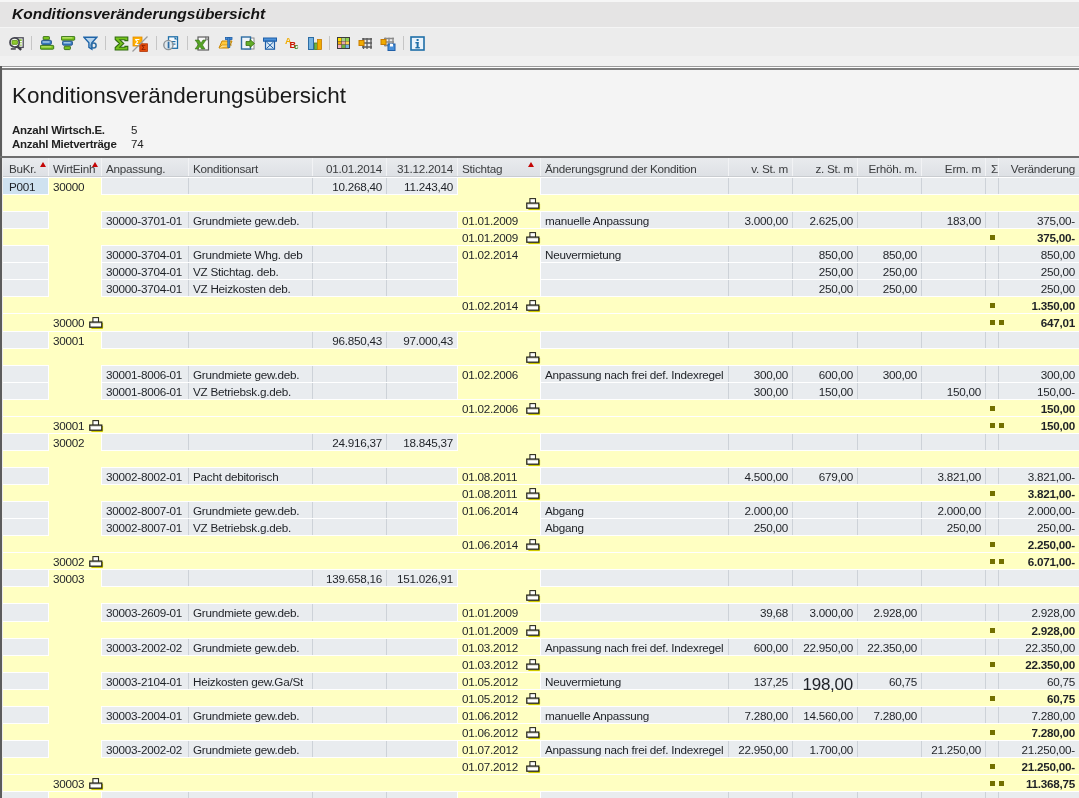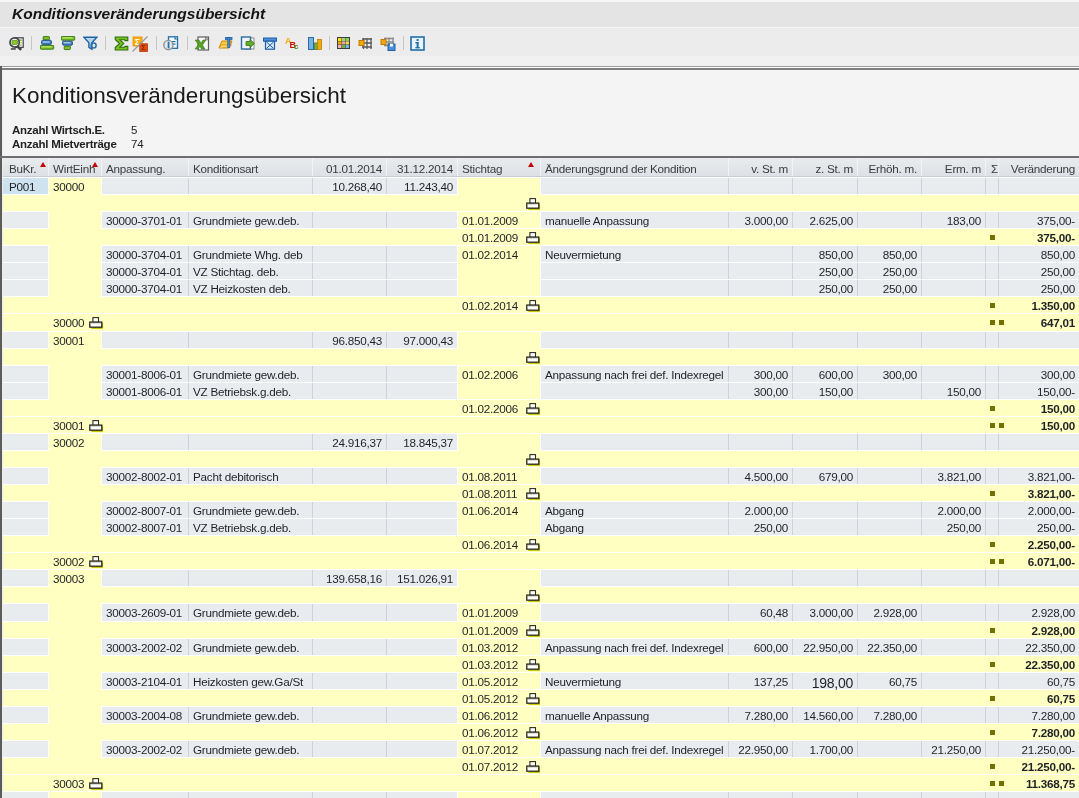--- a/index.html
+++ b/index.html
@@ -885,21 +885,21 @@
 <svg width="15" height="13" viewBox="0 0 15 13" style="position:absolute;left:526px;top:590px">
     <rect x="12.9" y="6" width="1.2" height="5" fill="#cdc800"></rect>
     <rect x="2.4" y="10.5" width="11.4" height="1.5" fill="#cdc800"></rect>
     <rect x="3.9" y="0.6" width="5.6" height="4.8" fill="#ffffff" stroke="#2e2e20" stroke-width="1.1"></rect>
     <rect x="0.8" y="5.1" width="12" height="5.1" fill="#ffffff" stroke="#26261a" stroke-width="1.3"></rect>
     <rect x="1.8" y="6" width="10" height="0.9" fill="#d8d8d0"></rect>
   </svg>
 <div style="position:absolute;left:106px;top:606px;font-size:11.7px;letter-spacing:-0.25px;color:#1e2126;white-space:nowrap;">30003-2609-01</div>
 <div style="position:absolute;left:193px;top:606px;font-size:11.7px;letter-spacing:-0.25px;color:#1e2126;white-space:nowrap;">Grundmiete gew.deb.</div>
 <div style="position:absolute;left:462px;top:606px;font-size:11.7px;letter-spacing:-0.25px;color:#1e2126;white-space:nowrap;">01.01.2009</div>
-<div style="position:absolute;right:291px;top:606px;font-size:11.7px;letter-spacing:-0.25px;color:#1e2126;white-space:nowrap;">60,48</div>
+<div style="position:absolute;right:291px;top:606px;font-size:11.7px;letter-spacing:-0.25px;color:#1e2126;white-space:nowrap;">39,68</div>
 <div style="position:absolute;right:226px;top:606px;font-size:11.7px;letter-spacing:-0.25px;color:#1e2126;white-space:nowrap;">3.000,00</div>
 <div style="position:absolute;right:162px;top:606px;font-size:11.7px;letter-spacing:-0.25px;color:#1e2126;white-space:nowrap;">2.928,00</div>
 <div style="position:absolute;right:4px;top:606px;font-size:11.7px;letter-spacing:-0.25px;color:#1e2126;white-space:nowrap;">2.928,00</div>
 <div style="position:absolute;left:462px;top:624px;font-size:11.7px;letter-spacing:-0.25px;color:#1e2126;white-space:nowrap;">01.01.2009</div>
 <svg width="15" height="13" viewBox="0 0 15 13" style="position:absolute;left:526px;top:625px">
     <rect x="12.9" y="6" width="1.2" height="5" fill="#cdc800"></rect>
     <rect x="2.4" y="10.5" width="11.4" height="1.5" fill="#cdc800"></rect>
     <rect x="3.9" y="0.6" width="5.6" height="4.8" fill="#ffffff" stroke="#2e2e20" stroke-width="1.1"></rect>
     <rect x="0.8" y="5.1" width="12" height="5.1" fill="#ffffff" stroke="#26261a" stroke-width="1.3"></rect>
     <rect x="1.8" y="6" width="10" height="0.9" fill="#d8d8d0"></rect>
@@ -922,34 +922,34 @@
     <rect x="0.8" y="5.1" width="12" height="5.1" fill="#ffffff" stroke="#26261a" stroke-width="1.3"></rect>
     <rect x="1.8" y="6" width="10" height="0.9" fill="#d8d8d0"></rect>
   </svg>
 <div style="position:absolute;left:990px;top:662px;width:5px;height:5px;background:#737000;"></div>
 <div style="position:absolute;right:4px;top:658px;font-size:11.7px;letter-spacing:-0.25px;color:#1e2126;white-space:nowrap;font-weight:bold;">22.350,00</div>
 <div style="position:absolute;left:106px;top:675px;font-size:11.7px;letter-spacing:-0.25px;color:#1e2126;white-space:nowrap;">30003-2104-01</div>
 <div style="position:absolute;left:193px;top:675px;font-size:11.7px;letter-spacing:-0.25px;color:#1e2126;white-space:nowrap;">Heizkosten gew.Ga/St</div>
 <div style="position:absolute;left:462px;top:675px;font-size:11.7px;letter-spacing:-0.25px;color:#1e2126;white-space:nowrap;">01.05.2012</div>
 <div style="position:absolute;left:545px;top:675px;font-size:11.7px;letter-spacing:-0.25px;color:#1e2126;white-space:nowrap;">Neuvermietung</div>
 <div style="position:absolute;right:291px;top:675px;font-size:11.7px;letter-spacing:-0.25px;color:#1e2126;white-space:nowrap;">137,25</div>
-<div style="position:absolute;right:226px;top:675px;font-size:14px;letter-spacing:-0.25px;color:#1e2126;white-space:nowrap;">198,00</div>
+<div style="position:absolute;right:226px;top:675px;font-size:17px;letter-spacing:-0.25px;color:#1e2126;white-space:nowrap;">198,00</div>
 <div style="position:absolute;right:162px;top:675px;font-size:11.7px;letter-spacing:-0.25px;color:#1e2126;white-space:nowrap;">60,75</div>
 <div style="position:absolute;right:4px;top:675px;font-size:11.7px;letter-spacing:-0.25px;color:#1e2126;white-space:nowrap;">60,75</div>
 <div style="position:absolute;left:462px;top:692px;font-size:11.7px;letter-spacing:-0.25px;color:#1e2126;white-space:nowrap;">01.05.2012</div>
 <svg width="15" height="13" viewBox="0 0 15 13" style="position:absolute;left:526px;top:693px">
     <rect x="12.9" y="6" width="1.2" height="5" fill="#cdc800"></rect>
     <rect x="2.4" y="10.5" width="11.4" height="1.5" fill="#cdc800"></rect>
     <rect x="3.9" y="0.6" width="5.6" height="4.8" fill="#ffffff" stroke="#2e2e20" stroke-width="1.1"></rect>
     <rect x="0.8" y="5.1" width="12" height="5.1" fill="#ffffff" stroke="#26261a" stroke-width="1.3"></rect>
     <rect x="1.8" y="6" width="10" height="0.9" fill="#d8d8d0"></rect>
   </svg>
 <div style="position:absolute;left:990px;top:696px;width:5px;height:5px;background:#737000;"></div>
 <div style="position:absolute;right:4px;top:692px;font-size:11.7px;letter-spacing:-0.25px;color:#1e2126;white-space:nowrap;font-weight:bold;">60,75</div>
-<div style="position:absolute;left:106px;top:709px;font-size:11.7px;letter-spacing:-0.25px;color:#1e2126;white-space:nowrap;">30003-2004-08</div>
+<div style="position:absolute;left:106px;top:709px;font-size:11.7px;letter-spacing:-0.25px;color:#1e2126;white-space:nowrap;">30003-2004-01</div>
 <div style="position:absolute;left:193px;top:709px;font-size:11.7px;letter-spacing:-0.25px;color:#1e2126;white-space:nowrap;">Grundmiete gew.deb.</div>
 <div style="position:absolute;left:462px;top:709px;font-size:11.7px;letter-spacing:-0.25px;color:#1e2126;white-space:nowrap;">01.06.2012</div>
 <div style="position:absolute;left:545px;top:709px;font-size:11.7px;letter-spacing:-0.25px;color:#1e2126;white-space:nowrap;">manuelle Anpassung</div>
 <div style="position:absolute;right:291px;top:709px;font-size:11.7px;letter-spacing:-0.25px;color:#1e2126;white-space:nowrap;">7.280,00</div>
 <div style="position:absolute;right:226px;top:709px;font-size:11.7px;letter-spacing:-0.25px;color:#1e2126;white-space:nowrap;">14.560,00</div>
 <div style="position:absolute;right:162px;top:709px;font-size:11.7px;letter-spacing:-0.25px;color:#1e2126;white-space:nowrap;">7.280,00</div>
 <div style="position:absolute;right:4px;top:709px;font-size:11.7px;letter-spacing:-0.25px;color:#1e2126;white-space:nowrap;">7.280,00</div>
 <div style="position:absolute;left:462px;top:726px;font-size:11.7px;letter-spacing:-0.25px;color:#1e2126;white-space:nowrap;">01.06.2012</div>
 <svg width="15" height="13" viewBox="0 0 15 13" style="position:absolute;left:526px;top:727px">
     <rect x="12.9" y="6" width="1.2" height="5" fill="#cdc800"></rect>

